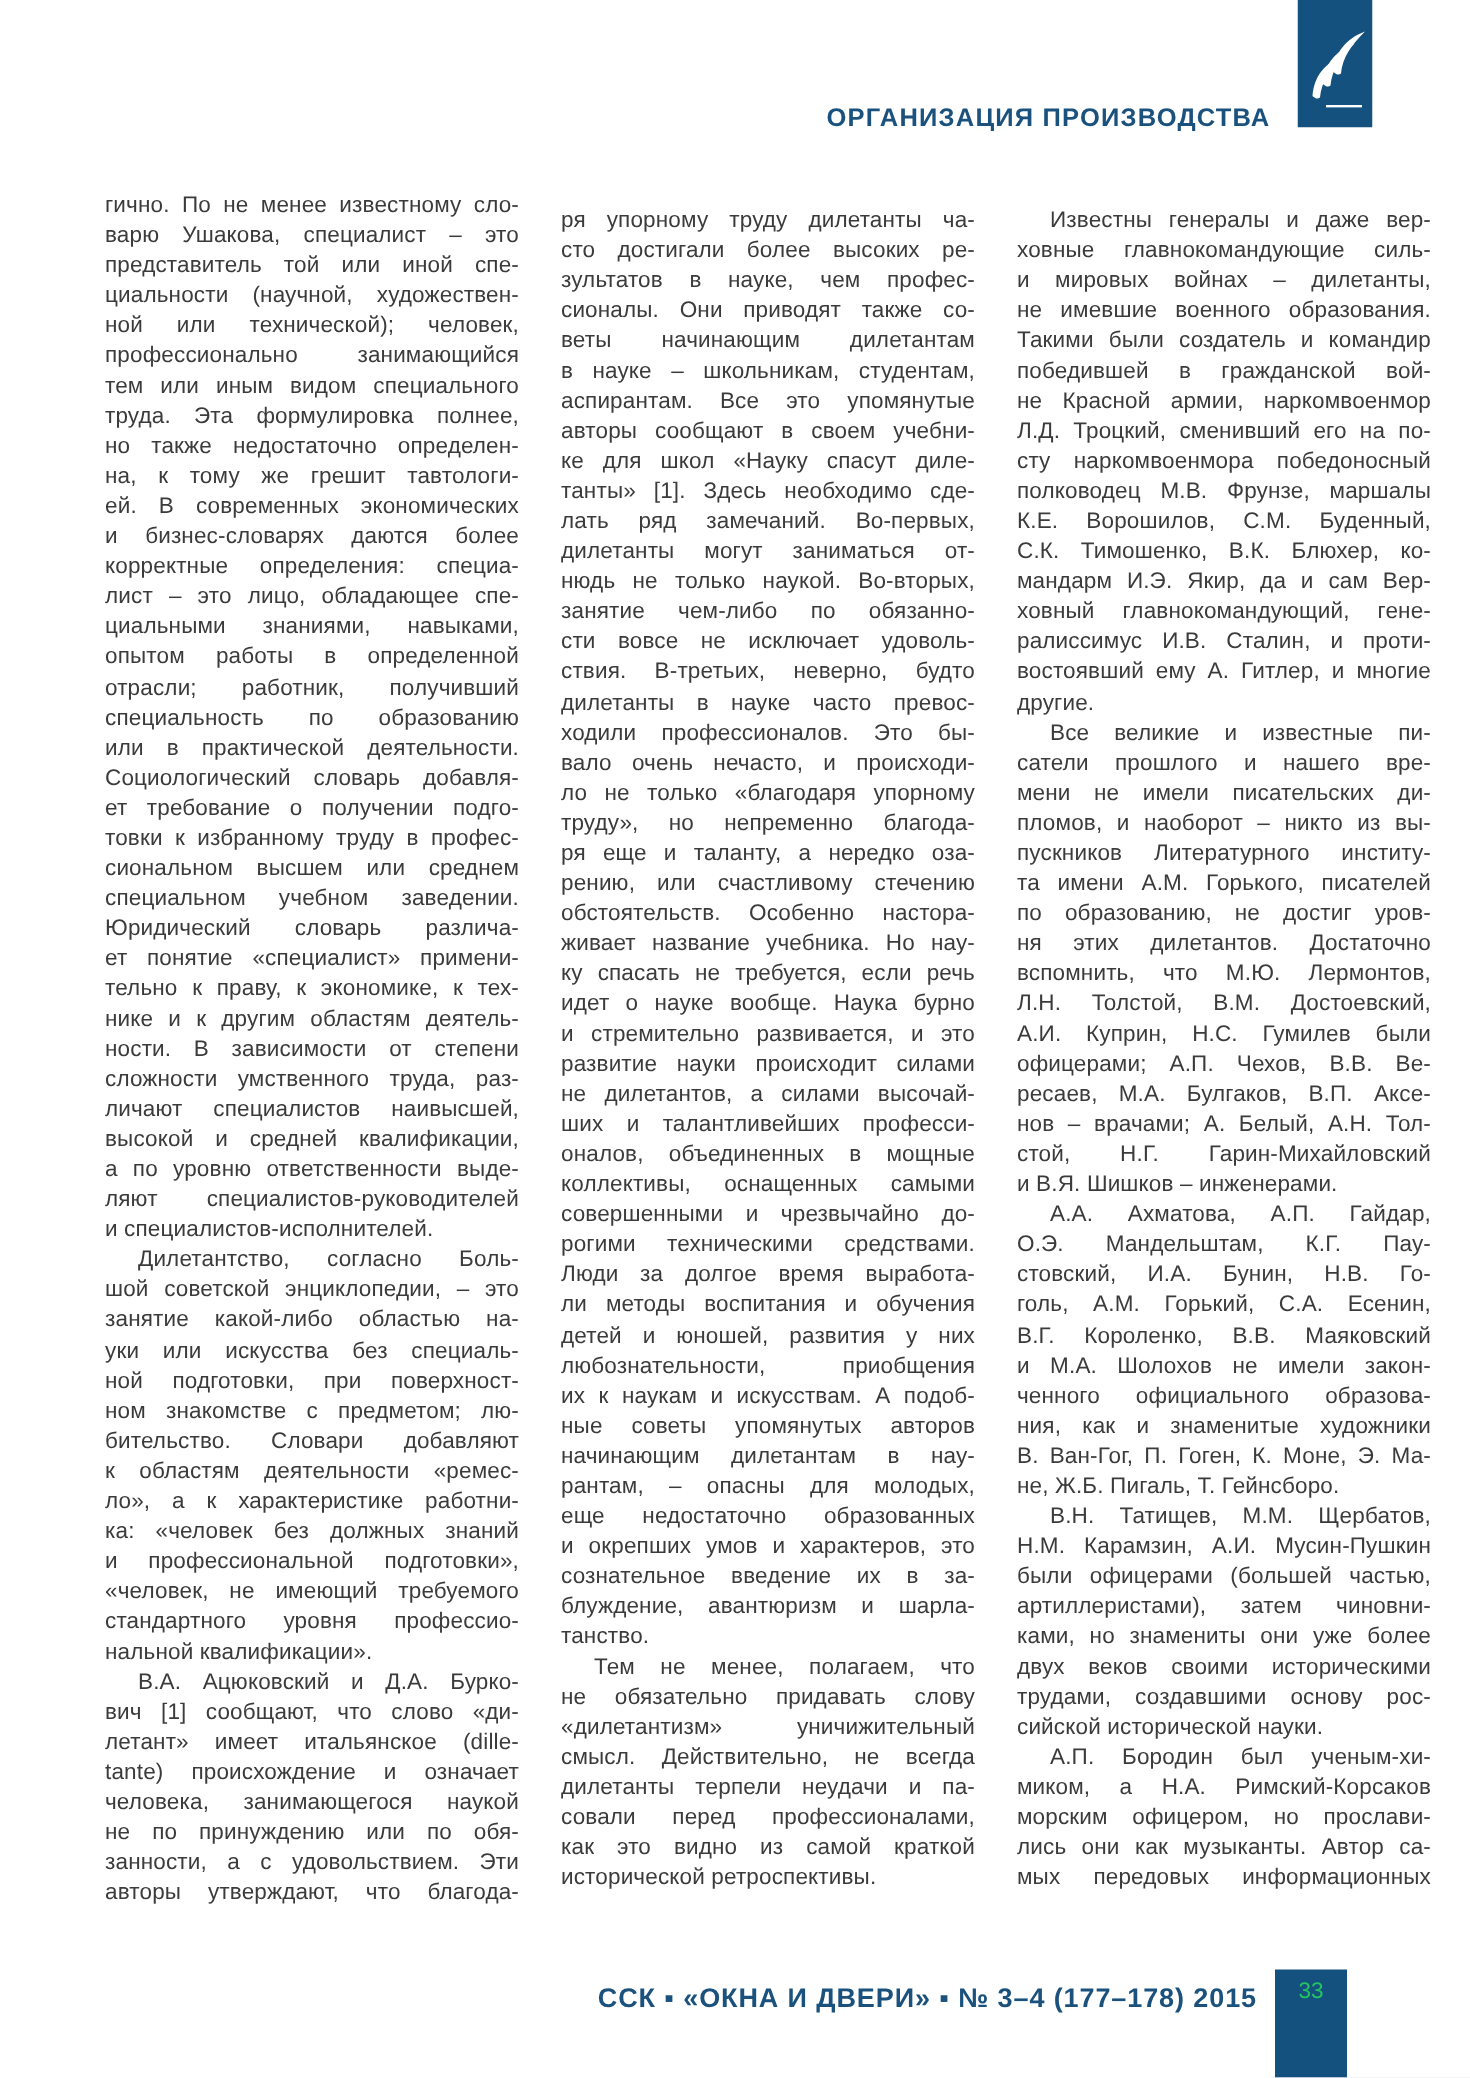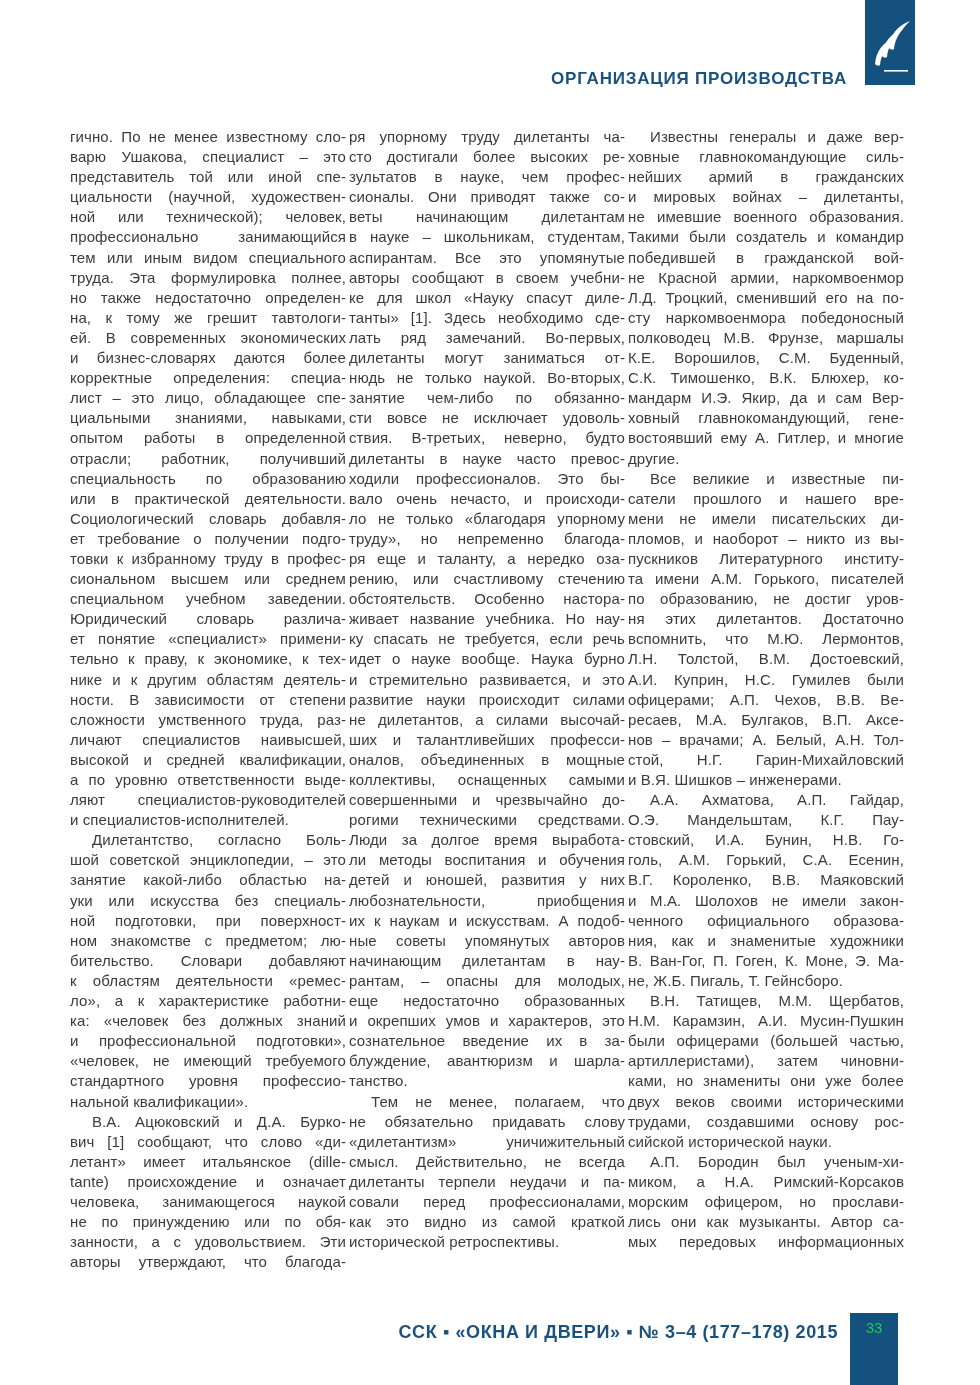--- a/index.html
+++ b/index.html
@@ -30,21 +30,22 @@
     width: 50px;
     height: 85px;
   }
   
   .columns {
     position: absolute;
     left: 70px;
     top: 127px;
     width: 855px;
     display: flex;
-    gap: 3px;
+    gap: 28px;
+    align-items: center;
   }
   .col {
     width: 276px;
     flex: 0 0 276px;
   }
   .line {
     font-size: 15px;
     color: #3B3B3B;
     height: 20.1px;
     line-height: 20.1px;
@@ -212,33 +213,33 @@
         <div class="line">«дилетантизм» уничижительный</div>
         <div class="line">смысл. Действительно, не всегда</div>
         <div class="line">дилетанты терпели неудачи и па-</div>
         <div class="line">совали перед профессионалами,</div>
         <div class="line">как это видно из самой краткой</div>
         <div class="line pe">исторической ретроспективы.</div>
       </div>
     <div class="col">
         <div class="line ind">Известны генералы и даже вер-</div>
         <div class="line">ховные главнокомандующие силь-</div>
-        <div class="line">нейших армий в гражданских</div>
         <div class="line">и мировых войнах – дилетанты,</div>
         <div class="line">не имевшие военного образования.</div>
         <div class="line">Такими были создатель и командир</div>
         <div class="line">победившей в гражданской вой-</div>
         <div class="line">не Красной армии, наркомвоенмор</div>
         <div class="line">Л.Д. Троцкий, сменивший его на по-</div>
         <div class="line">сту наркомвоенмора победоносный</div>
         <div class="line">полководец М.В. Фрунзе, маршалы</div>
         <div class="line">К.Е. Ворошилов, С.М. Буденный,</div>
         <div class="line">С.К. Тимошенко, В.К. Блюхер, ко-</div>
         <div class="line">мандарм И.Э. Якир, да и сам Вер-</div>
         <div class="line">ховный главнокомандующий, гене-</div>
+        <div class="line">ралиссимус И.В. Сталин, и проти-</div>
         <div class="line">востоявший ему А. Гитлер, и многие</div>
         <div class="line pe">другие.</div>
         <div class="line ind">Все великие и известные пи-</div>
         <div class="line">сатели прошлого и нашего вре-</div>
         <div class="line">мени не имели писательских ди-</div>
         <div class="line">пломов, и наоборот – никто из вы-</div>
         <div class="line">пускников Литературного институ-</div>
         <div class="line">та имени А.М. Горького, писателей</div>
         <div class="line">по образованию, не достиг уров-</div>
         <div class="line">ня этих дилетантов. Достаточно</div>

